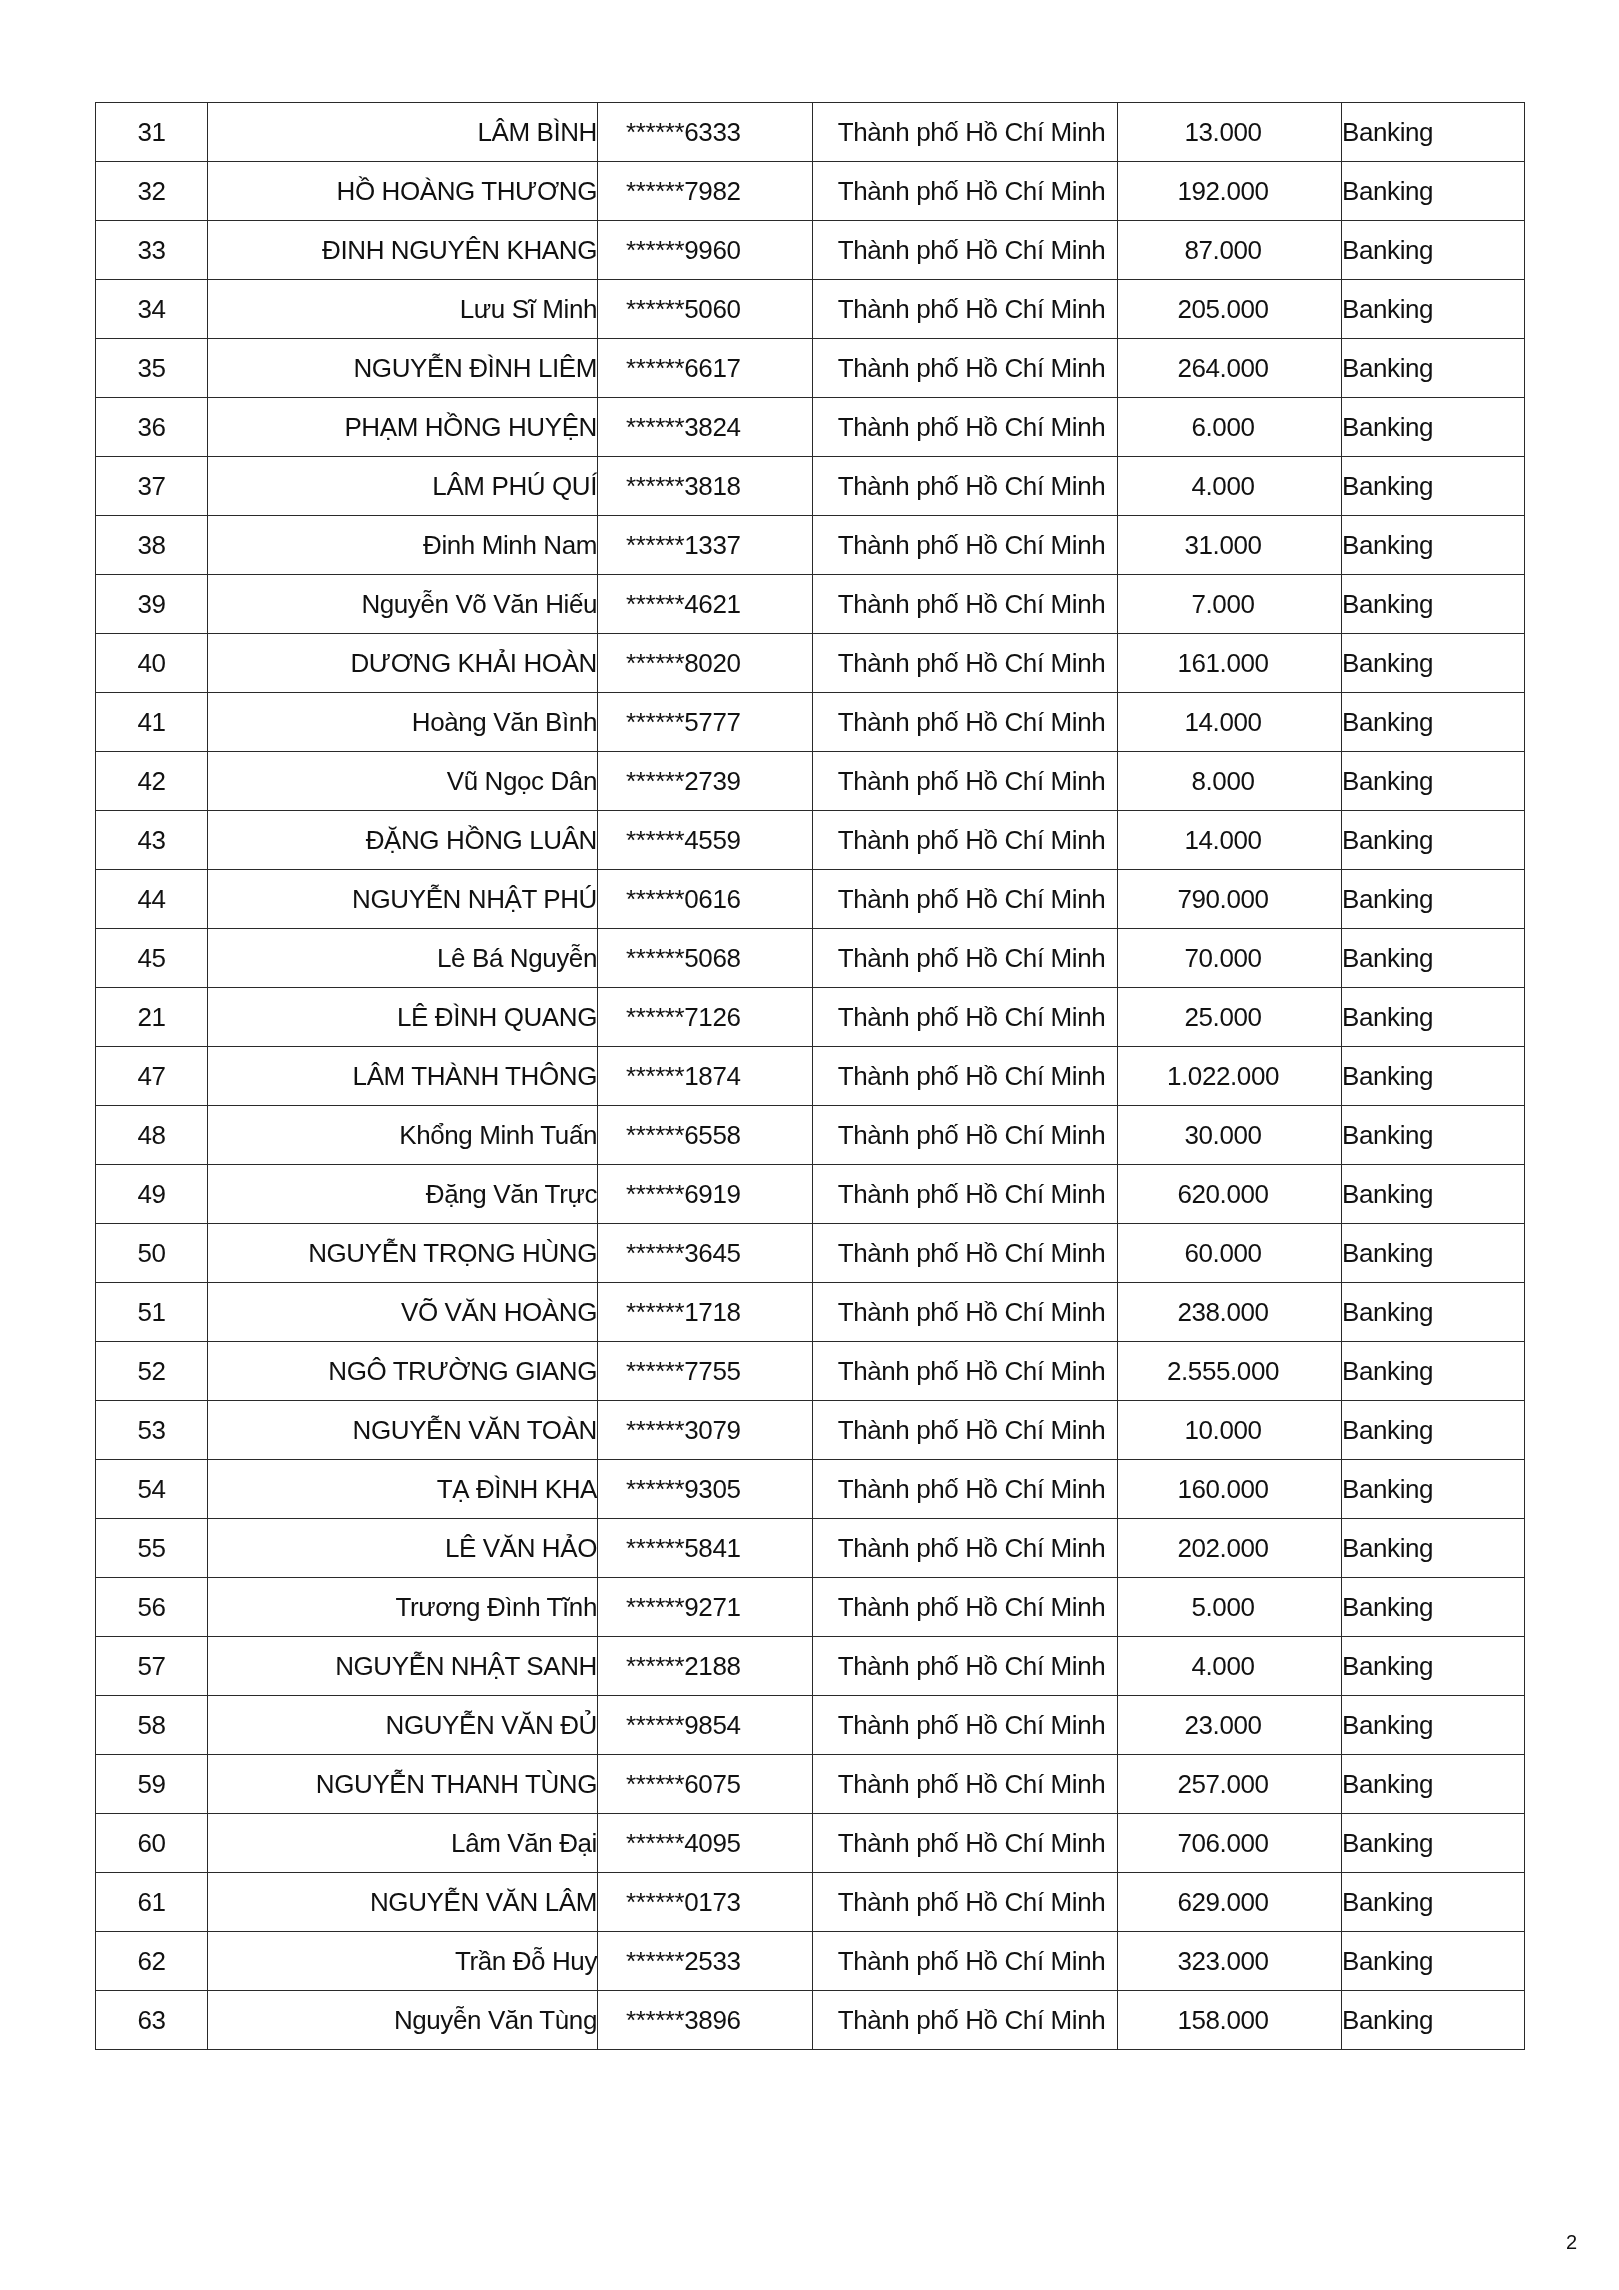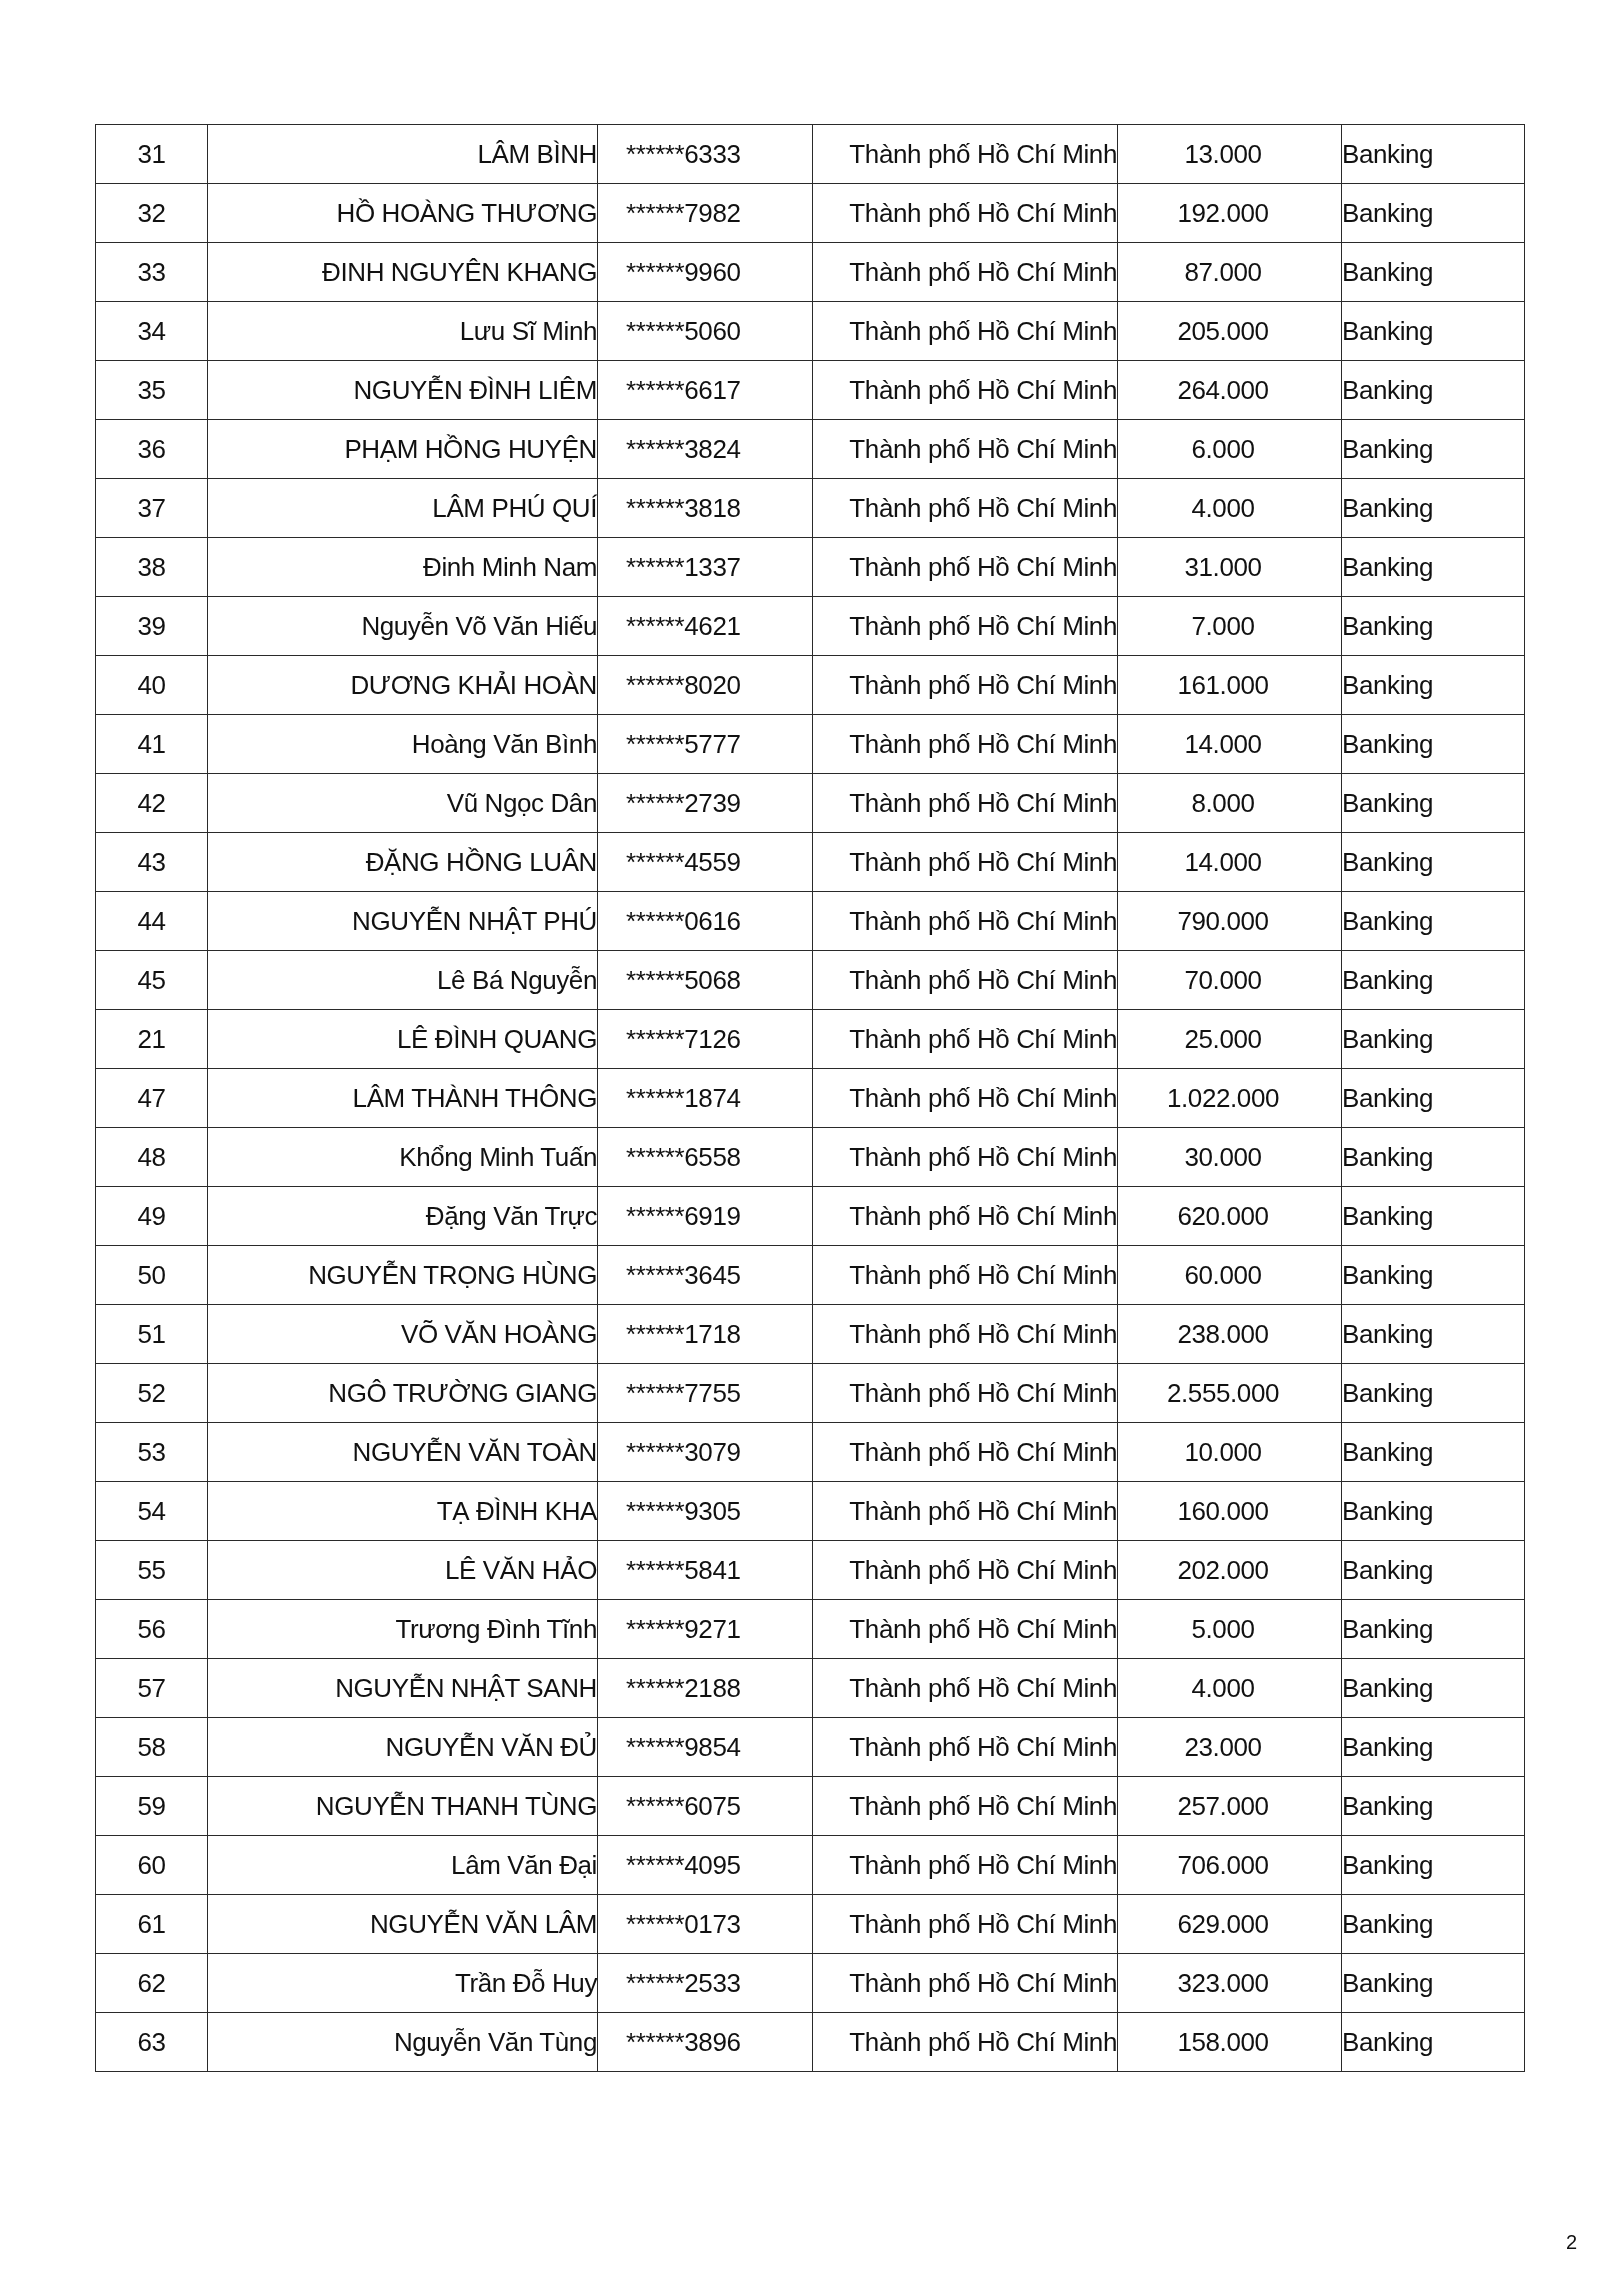--- a/index.html
+++ b/index.html
@@ -22,21 +22,20 @@
     height: 2291px;
     background: #ffffff;
   }
   table.donations {
     position: absolute;
     left: 95px;
     top: 102px;
     width: 1429px;
     border-collapse: collapse;
     table-layout: fixed;
-    margin-top: 22px;
   }
   table.donations td {
     border: 1.8px solid #2a2a2a;
     height: 58px;
     padding: 0;
     font-size: 26px;
     line-height: 26px;
     white-space: nowrap;
     overflow: hidden;
     letter-spacing: -0.4px;
@@ -44,21 +43,21 @@
   col.c-no     { width: 112px; }
   col.c-name   { width: 390px; }
   col.c-acct   { width: 215px; }
   col.c-city   { width: 305px; }
   col.c-amt    { width: 224px; }
   col.c-method { width: 183px; }
 
   td.no     { text-align: center; }
   td.name   { text-align: right; padding-left: 3.7px !important; }
   td.acct   { text-align: left; padding-left: 28px !important; }
-  td.city   { text-align: right; padding-left: 13px !important; border-radius: 16px; }
+  td.city   { text-align: center; padding-left: 13px !important; border-radius: 16px; }
   td.amt    { text-align: center; padding-right: 13px !important; }
   td.method { text-align: left; }
 
   .page-number {
     position: absolute;
     left: 1566px;
     top: 2232px;
     font-size: 20px;
     line-height: 20px;
     color: #111111;

